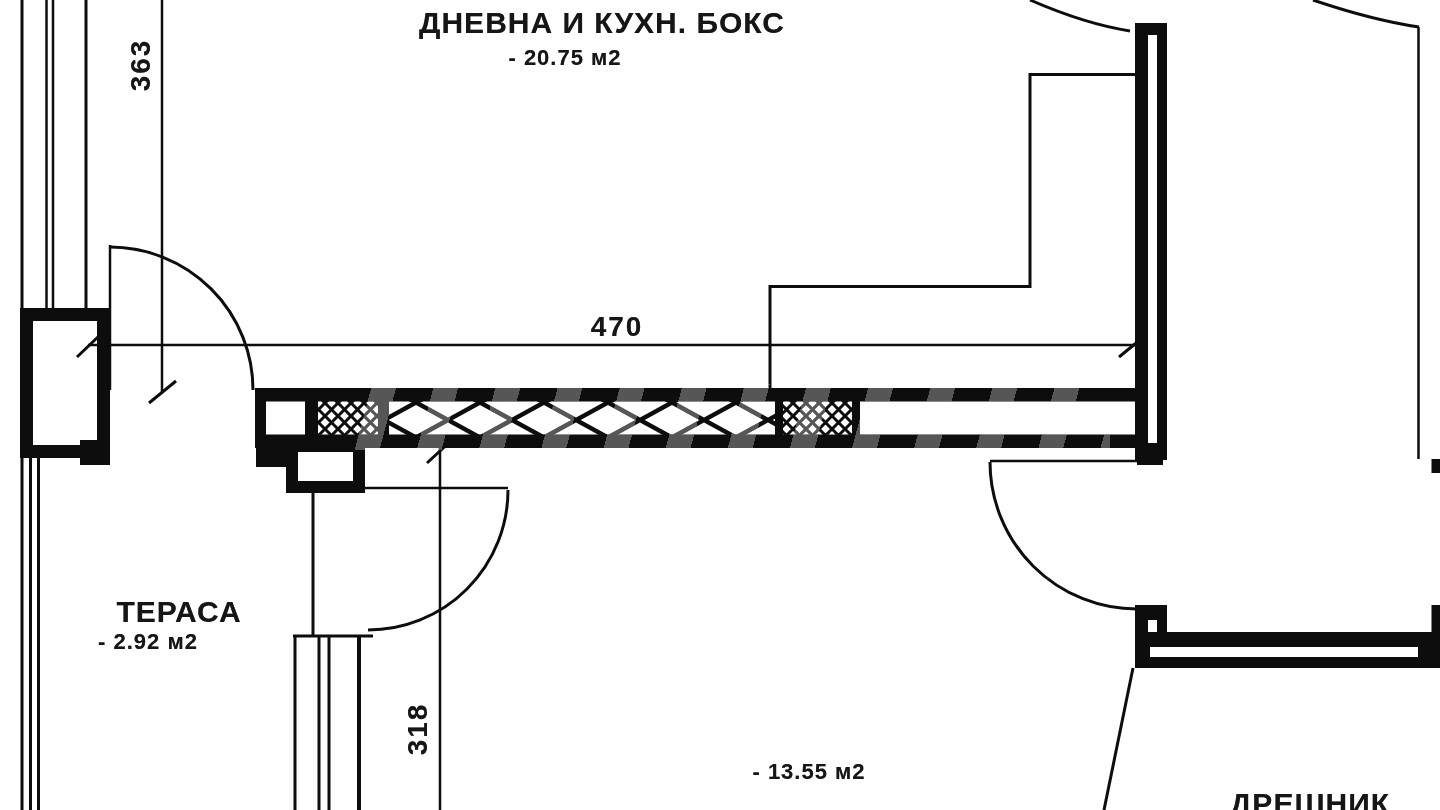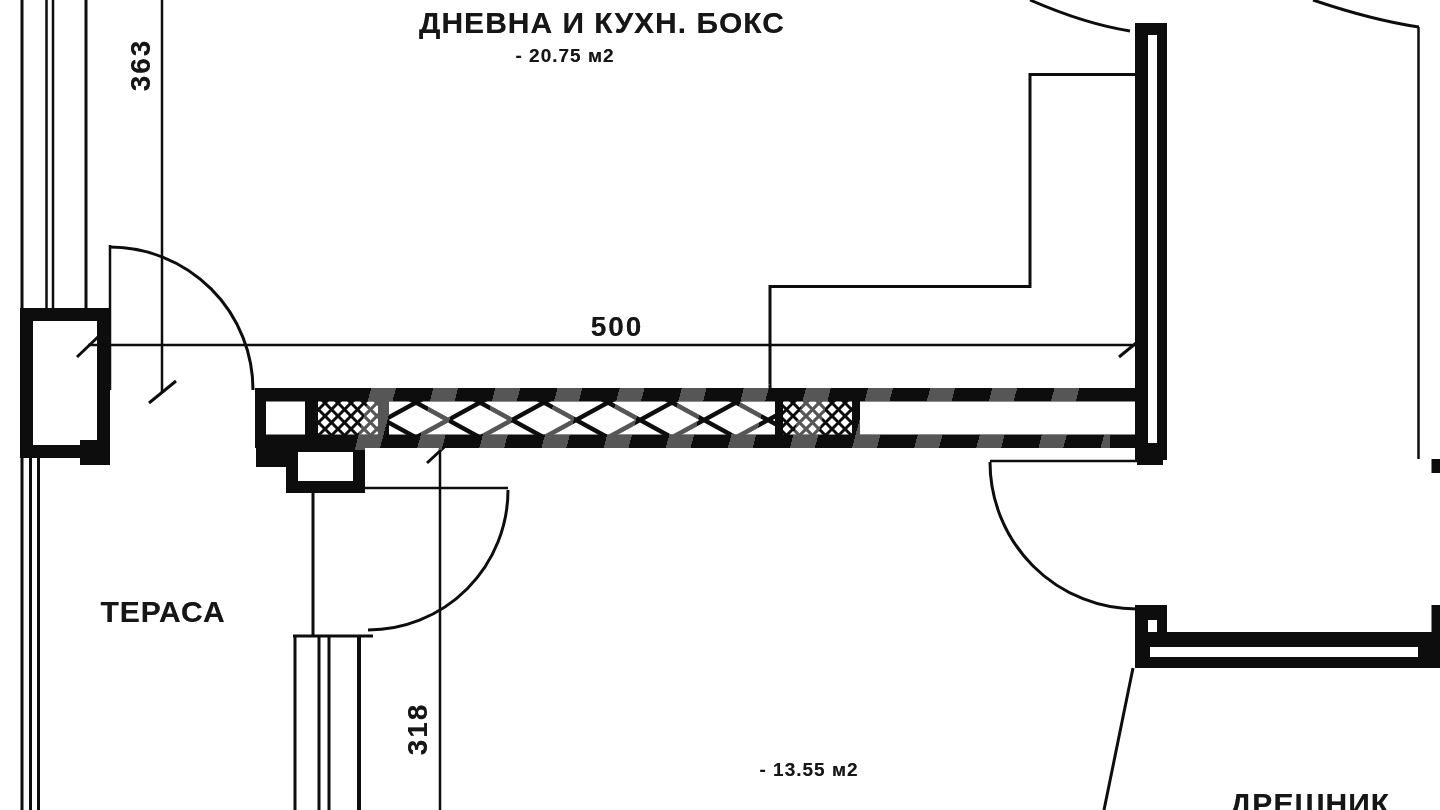--- a/index.html
+++ b/index.html
@@ -15,21 +15,21 @@
   .lbl{
     position:absolute;
     font-weight:700;
     text-align:center;
     letter-spacing:1px;
     color:#161616;
     white-space:nowrap;
     text-shadow:0 0 .6px rgba(20,20,20,.55);
   }
   .room-name{font-size:30px;}
-  .room-area{font-size:19px;}
+  .room-area{font-size:22px;}
   .dim{font-size:28px;letter-spacing:2px;}
   .rot{transform:rotate(-90deg);transform-origin:center center;}
   .mottle{
     position:absolute;left:335px;top:384px;width:775px;height:66px;
     background:repeating-linear-gradient(105deg,
       rgba(255,255,255,0) 0 36px,
       rgba(148,148,148,.55) 36px 60px);
     mix-blend-mode:lighten;
     pointer-events:none;
   }
@@ -157,23 +157,24 @@
       <line x1="440" y1="448" x2="440" y2="810" stroke-width="2.5"></line>
       <line x1="427" y1="463" x2="453" y2="439" stroke-width="3"></line>
     </g>
   </svg>
 
   <div class="mottle"></div>
 
   <div class="lbl room-name" style="left:412px;top:6px;width:380px;">ДНЕВНА И КУХН. БОКС</div>
   <div class="lbl room-area" style="left:465px;top:45px;width:200px;">- 20.75 м2</div>
 
-  <div class="lbl room-name" style="left:83px;top:595px;width:160px;">ТЕРАСА</div>
+  <div class="lbl room-name" style="left:99px;top:595px;width:160px;">ТЕРАСА</div>
+  <div class="lbl room-area" style="left:68px;top:629px;width:160px;">- 2.92 м2</div>
 
   <div class="lbl room-area" style="left:729px;top:759px;width:160px;">- 13.55 м2</div>
 
   <div class="lbl room-name" style="left:1230px;top:787px;width:160px;">ДРЕШНИК</div>
 
   <div class="lbl dim rot" style="left:101px;top:49px;width:80px;">363</div>
-  <div class="lbl dim" style="left:572px;top:311px;width:90px;">500</div>
+  <div class="lbl dim" style="left:572px;top:311px;width:90px;">470</div>
   <div class="lbl dim rot" style="left:378px;top:713px;width:80px;">318</div>
 
 </div>
 
 </body></html>

